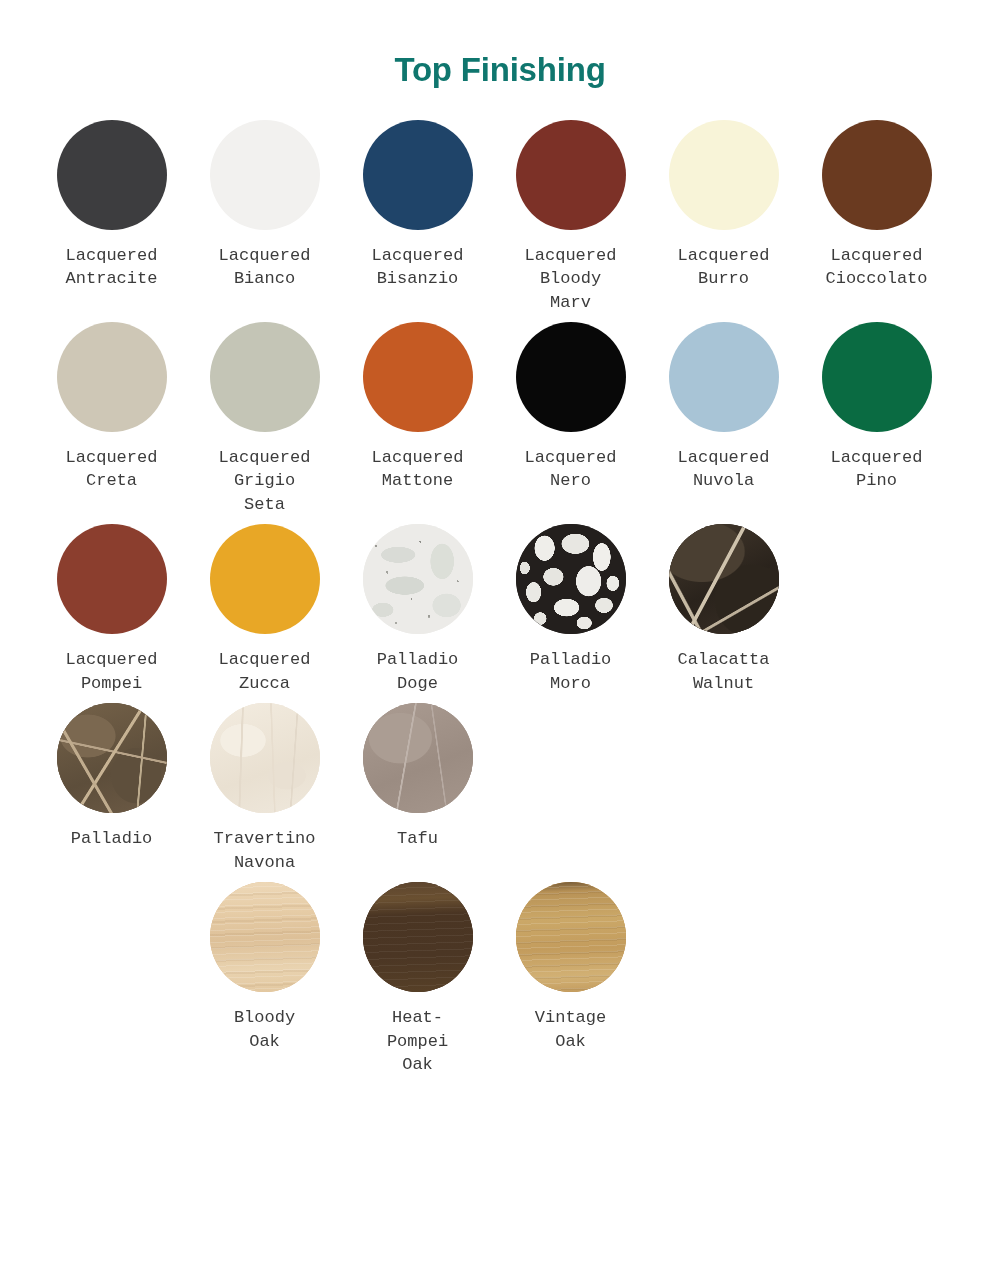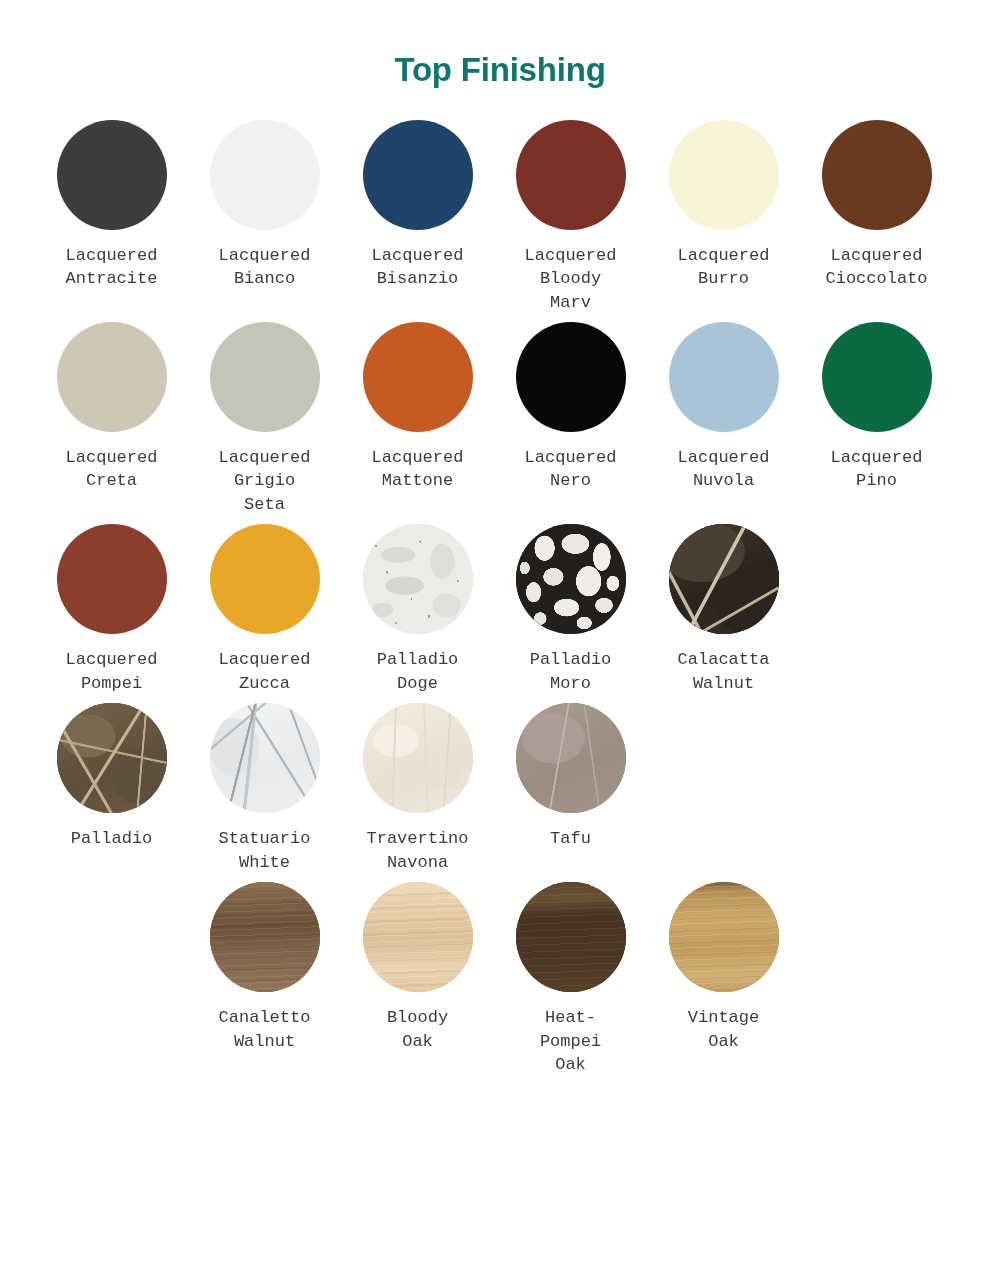--- a/index.html
+++ b/index.html
@@ -353,53 +353,39 @@
         </div>
       </div>
       <div class="swatch-row">
         <div class="swatch-cell">
           <div class="swatch-disc" style="background-color: rgb(108, 91, 70);">
             <span class="tex tex-emperador"></span>
           </div>
           <div class="swatch-label">Palladio</div>
         </div>
         <div class="swatch-cell">
-          <div class="swatch-disc" style="background-color: rgb(238, 239, 240);">
-            <span class="tex tex-statuario"></span>
-          </div>
-          <div class="swatch-label">Statuario
-White</div>
-        </div>
-        <div class="swatch-cell">
           <div class="swatch-disc" style="background-color: rgb(238, 230, 217);">
             <span class="tex tex-travertino"></span>
           </div>
           <div class="swatch-label">Travertino
 Navona</div>
         </div>
         <div class="swatch-cell">
           <div class="swatch-disc" style="background-color: rgb(163, 148, 138);">
             <span class="tex tex-tafu"></span>
           </div>
           <div class="swatch-label">Tafu</div>
         </div>
       </div>
       <div class="swatch-row">
         <div class="swatch-cell spacer">
           <div class="swatch-disc"></div>
           <div class="swatch-label"></div>
         </div>
         <div class="swatch-cell">
-          <div class="swatch-disc" style="background-color: rgb(138, 106, 75);">
-            <span class="tex tex-canaletto"></span>
-          </div>
-          <div class="swatch-label">Canaletto
-Walnut</div>
-        </div>
-        <div class="swatch-cell">
           <div class="swatch-disc" style="background-color: rgb(228, 199, 159);">
             <span class="tex tex-flamed-oak"></span>
           </div>
           <div class="swatch-label">Bloody
 Oak</div>
         </div>
         <div class="swatch-cell">
           <div class="swatch-disc" style="background-color: rgb(78, 56, 38);">
             <span class="tex tex-heat-oak"></span>
           </div>

